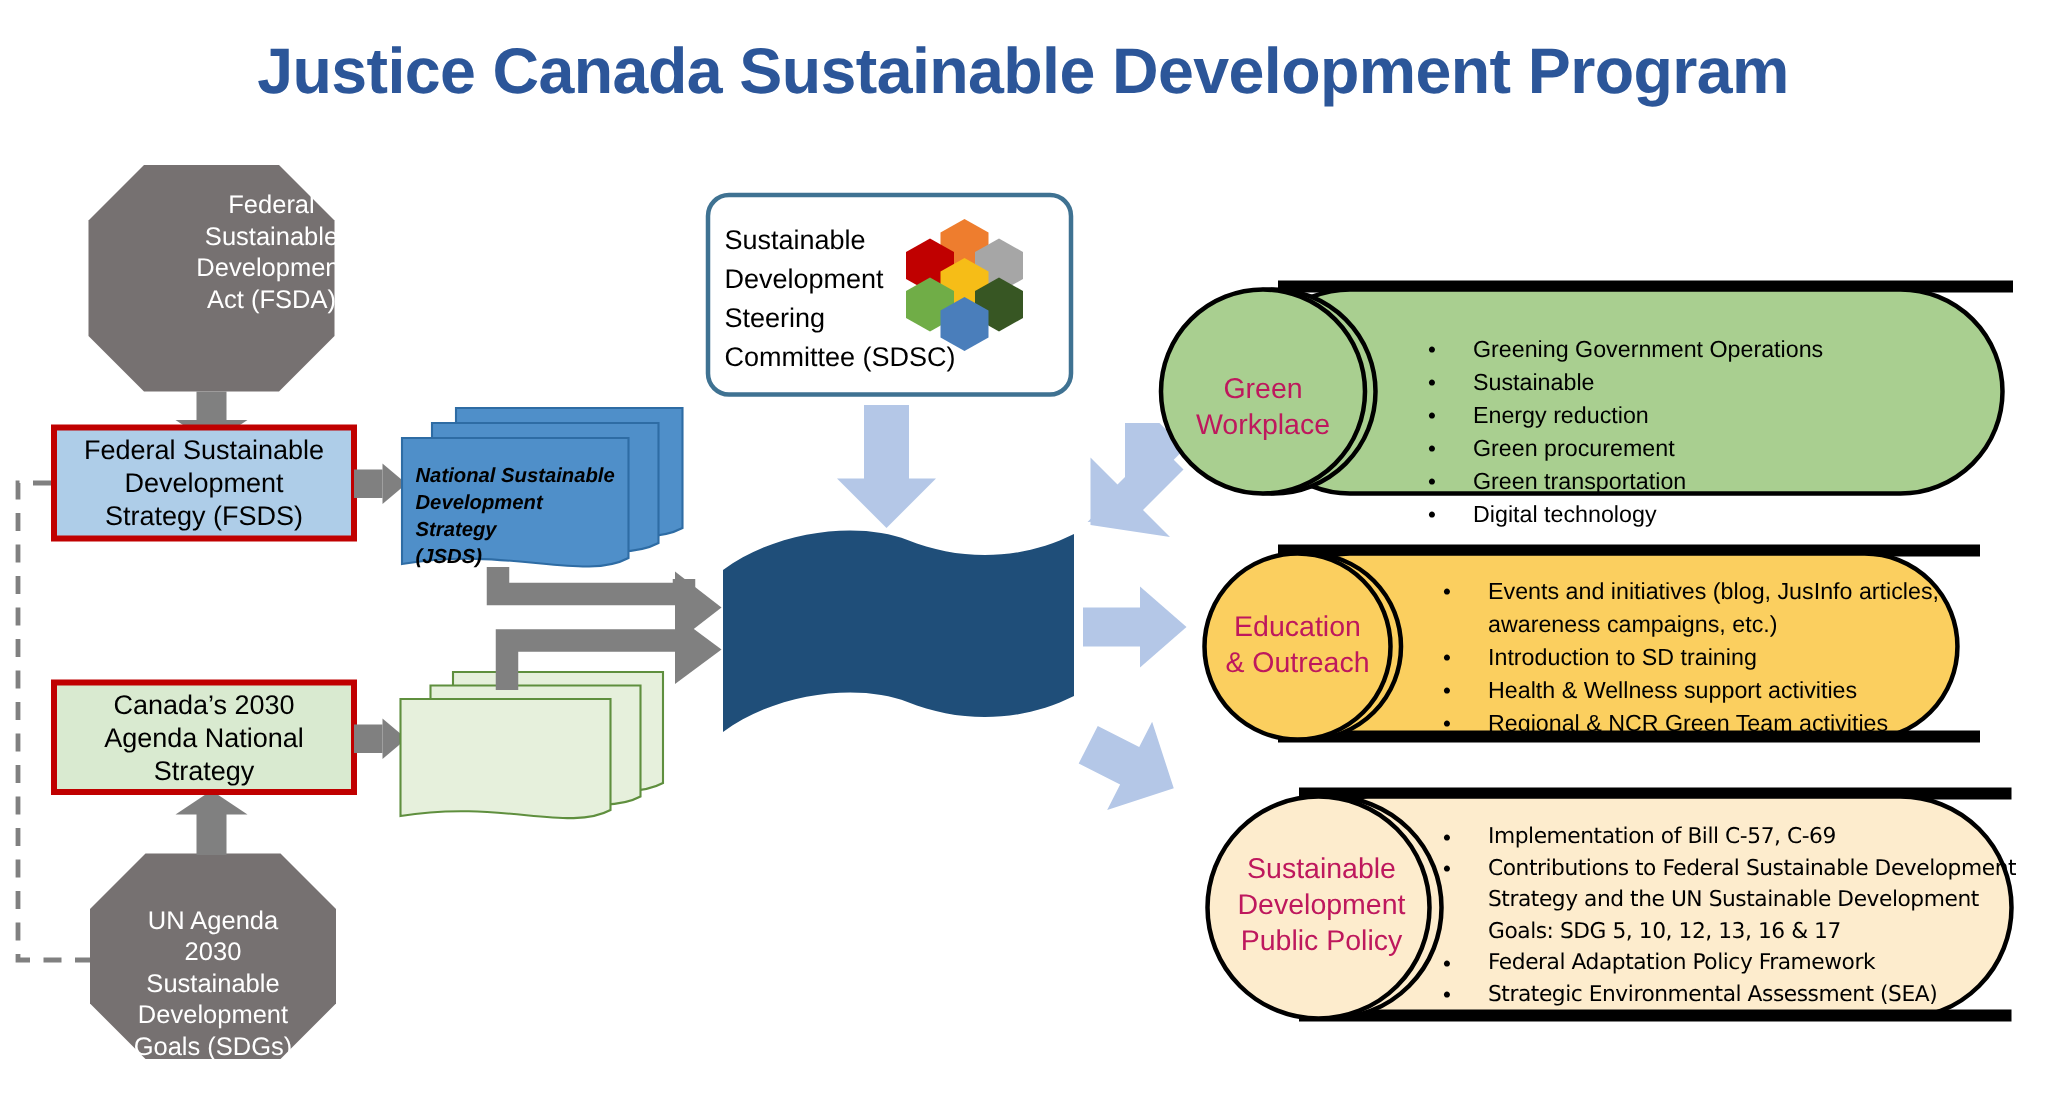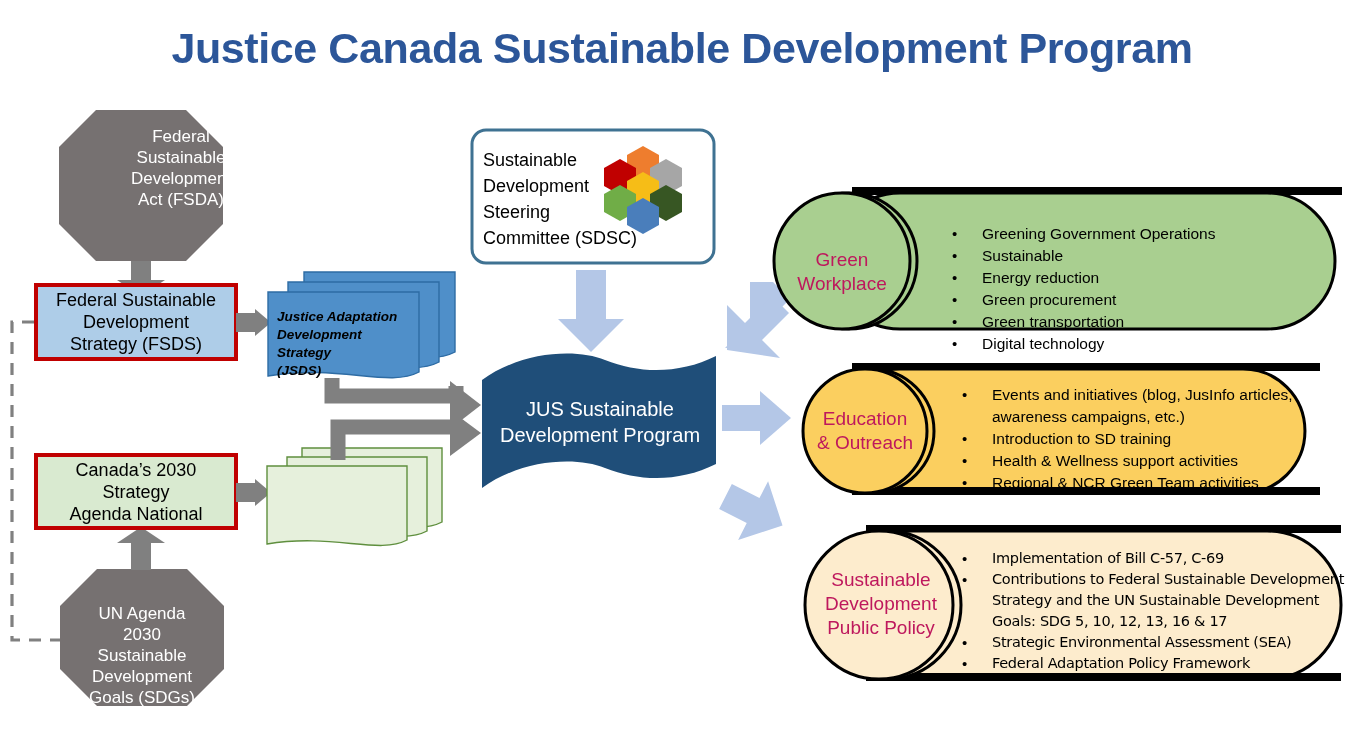--- a/index.html
+++ b/index.html
@@ -202,50 +202,46 @@
   </div>
 
   <div class="abs redbox-text" style="left:38px;top:289px;width:196px;">
     <div>Federal Sustainable</div>
     <div>Development</div>
     <div>Strategy (FSDS)</div>
   </div>
 
   <div class="abs redbox-text" style="left:38px;top:459px;width:196px;">
     <div>Canada’s 2030</div>
+    <div>Agenda National</div>
     <div>Strategy</div>
-    <div>Agenda National</div>
   </div>
 
   <div class="abs octo-text" style="left:60px;top:578px;width:164px;margin-top:25px;">
     <div>UN Agenda</div>
     <div>2030</div>
     <div>Sustainable</div>
     <div>Development</div>
     <div>Goals (SDGs)</div>
   </div>
 
   <div class="abs doc-text" style="left:277px;top:308px;width:140px;">
-    <div>Justice Adaptation</div>
+    <div>National Sustainable</div>
     <div>Development  Strategy</div>
     <div>(JSDS)</div>
   </div>
 
 
   <div class="abs sdsc-text" style="left:483px;top:147px;width:140px;">
     <div>Sustainable</div>
     <div>Development</div>
     <div>Steering</div>
     <div style="white-space:nowrap;">Committee (SDSC)</div>
   </div>
 
-  <div class="abs banner-text" style="left:482px;top:396px;width:236px;">
-    <div>JUS Sustainable</div>
-    <div>Development Program</div>
-  </div>
 
   <div class="abs circle-text" style="left:775px;top:248px;width:134px;">
     <div>Green</div>
     <div>Workplace</div>
   </div>
   <ul class="bullets" style="position:absolute;left:930px;top:211px;width:400px;">
     <li>Greening  Government Operations</li>
     <li>Sustainable</li>
     <li>Energy reduction</li>
     <li>Green procurement</li>
@@ -265,17 +261,17 @@
   </ul>
 
   <div class="abs circle-text" style="left:805px;top:568px;width:152px;">
     <div>Sustainable</div>
     <div>Development</div>
     <div>Public Policy</div>
   </div>
   <ul class="bullets narrow" style="position:absolute;left:940px;top:536px;width:400px;">
     <li>Implementation of Bill C-57, C-69</li>
     <li>Contributions to Federal Sustainable Development Strategy and the UN Sustainable Development Goals: SDG 5, 10,  12, 13,  16 &amp; 17</li>
+    <li>Federal Adaptation Policy Framework</li>
     <li>Strategic Environmental Assessment (SEA)</li>
-    <li>Federal Adaptation Policy Framework</li>
   </ul>
 
 </div>
 
 </body></html>

